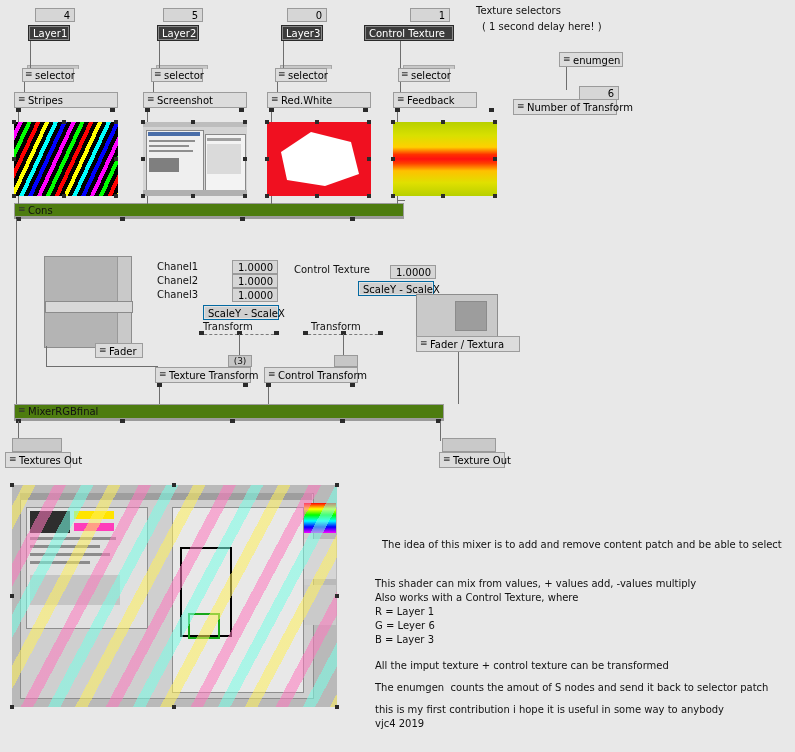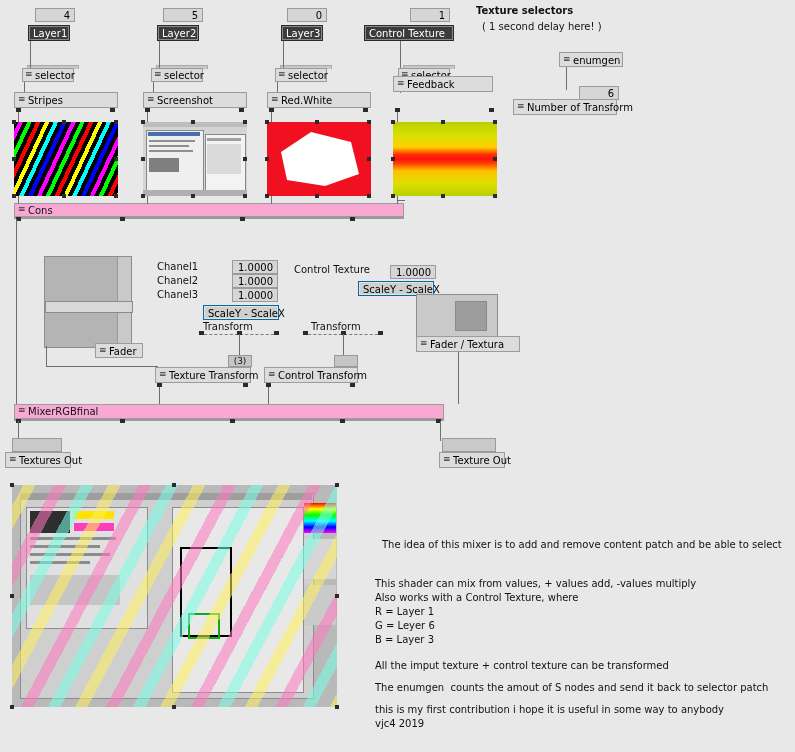--- a/index.html
+++ b/index.html
@@ -177,38 +177,38 @@
   
   .fader{
     position:absolute;
     background:#c9c9c9;border:1px solid #8d8d8d;
   }
   .fader .col{position:absolute;top:0;bottom:0;background:#b4b4b4;border-right:1px solid #999;}
   .fader .handle2{position:absolute;background:#d8d8d8;border:1px solid #8b8b8b;}
 
   
   .longbar{
-    position:absolute;background:#f9a8d4;border:1px solid #9c9c9c;
+    position:absolute;background:#4d7c0f;border:1px solid #9c9c9c;
     font-size:10px;padding:1px 4px 1px 13px;box-sizing:border-box;
   }
   .longbar:before{content:"≡";position:absolute;left:3px;top:0px;font-size:9px;color:#333;}
 
   .dashed{
     position:absolute;
     border-top:1px dashed #7a7a7a;
   }
   .tinybtn{
     position:absolute;background:#c6c6c6;border:1px solid #999;
     font-size:9px;text-align:center;box-sizing:border-box;
   }
 </style>
 </head>
 <body>
 
-<div class="ftext" style="left:476px;top:4px;font-size:10px;font-weight:bold;">Texture selectors</div>
+<div class="ftext" style="left:476px;top:4px;font-size:10px;">Texture selectors</div>
 <div class="ftext" style="left:482px;top:20px;font-size:10px;">( 1 second delay here! )</div>
 
 <div class="numbox" style="left:35px;top:8px;width:40px;height:14px;">4</div>
 <div class="node dark" style="left:28px;top:25px;width:42px;height:16px;">
     <span class="lbl">Layer1</span>
   </div>
 <div class="wire v" style="left:30px;top:41px;height:28px;"></div>
 <div class="selrow shadow" style="left:22px;top:68px;width:52px;height:14px;">selector</div>
 <div class="wire v" style="left:24px;top:82px;height:11px;"></div>
 <div class="modbox" style="left:14px;top:92px;width:104px;height:16px;">Stripes</div>
@@ -289,21 +289,21 @@
 <div class="handle" style="left:315px;top:194px;"></div>
 <div class="handle" style="left:367px;top:194px;"></div>
 
 <div class="numbox" style="left:410px;top:8px;width:40px;height:14px;">1</div>
 <div class="node dark" style="left:364px;top:25px;width:90px;height:16px;">
     <span class="lbl">Control Texture</span>
   </div>
 <div class="wire v" style="left:400px;top:41px;height:28px;"></div>
 <div class="selrow shadow" style="left:398px;top:68px;width:52px;height:14px;">selector</div>
 <div class="wire v" style="left:400px;top:82px;height:11px;"></div>
-<div class="modbox" style="left:393px;top:76px;width:100px;height:16px;">Feedback</div>
+<div class="modbox" style="left:393px;top:92px;width:84px;height:16px;">Feedback</div>
 <div class="port" style="left:395px;top:108px;"></div>
 <div class="port" style="left:489px;top:108px;"></div>
 <div class="wire v" style="left:397px;top:112px;height:10px;"></div>
 <div class="thumb" style="left:393px;top:122px;width:104px;height:74px;">
   <div class="feedback"></div>
 </div>
 <div class="handle" style="left:391px;top:120px;"></div>
 <div class="handle" style="left:441px;top:120px;"></div>
 <div class="handle" style="left:493px;top:120px;"></div>
 <div class="handle" style="left:391px;top:157px;"></div>

